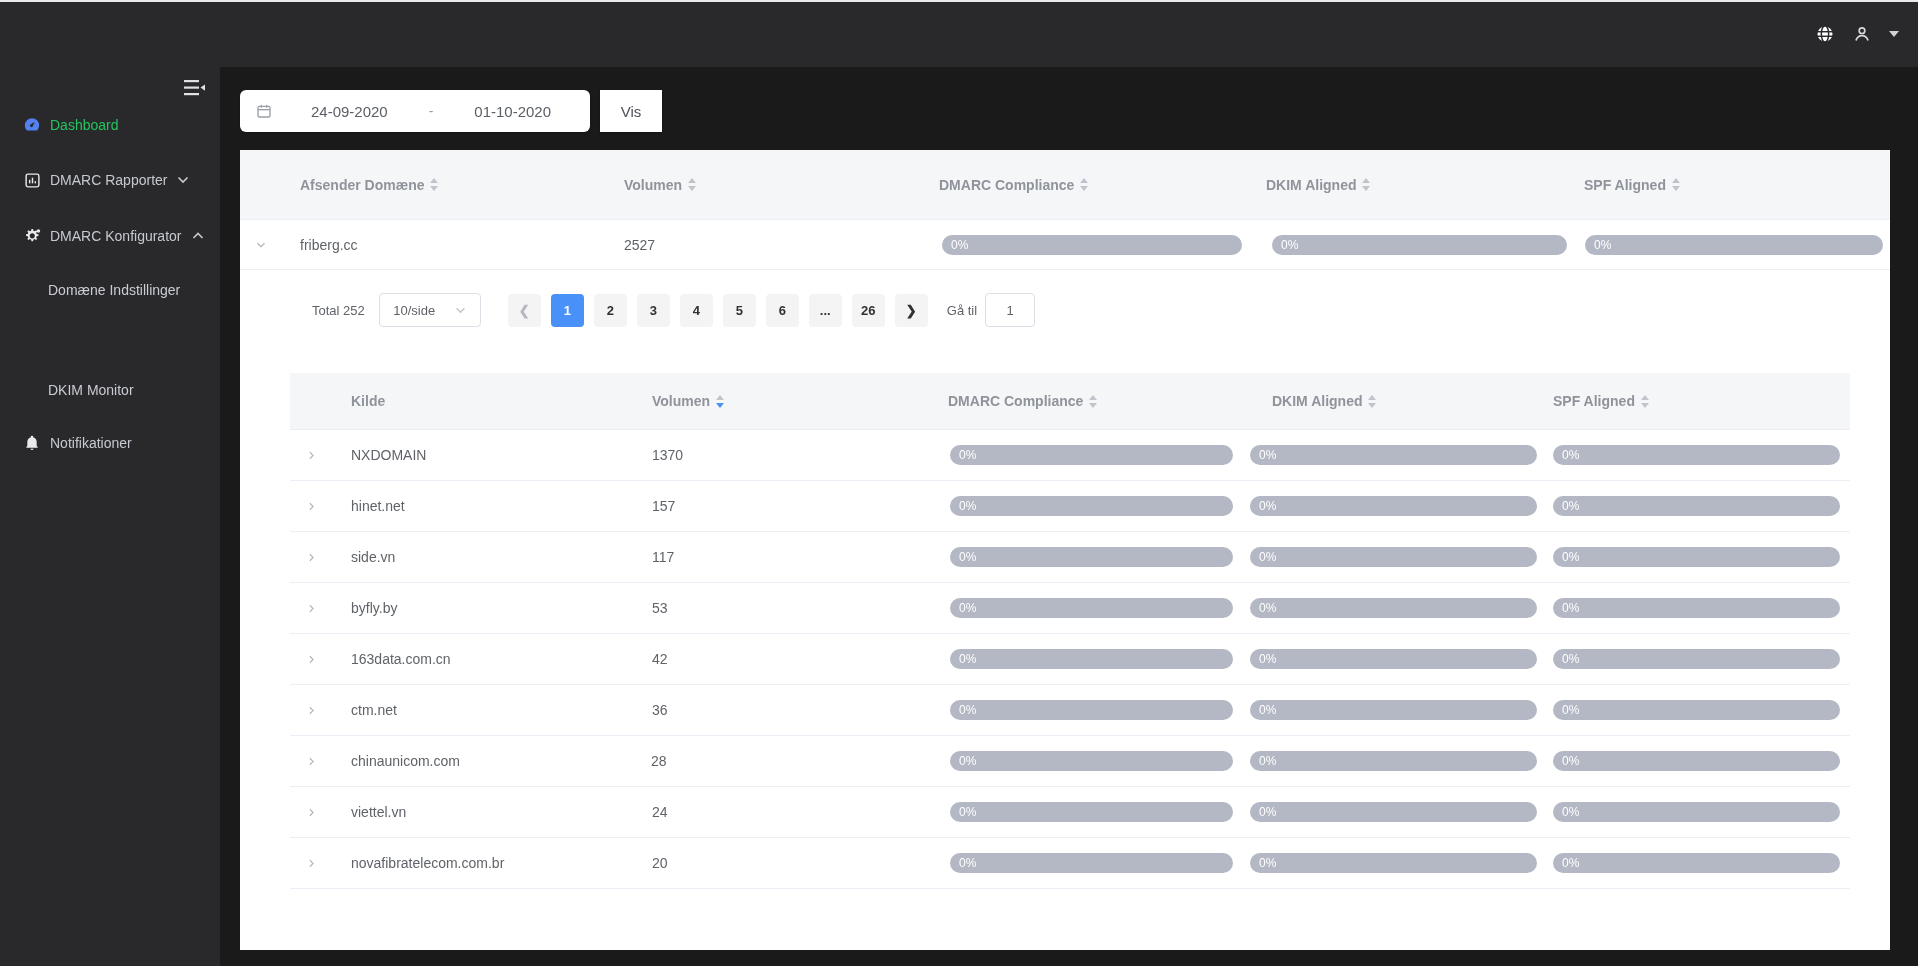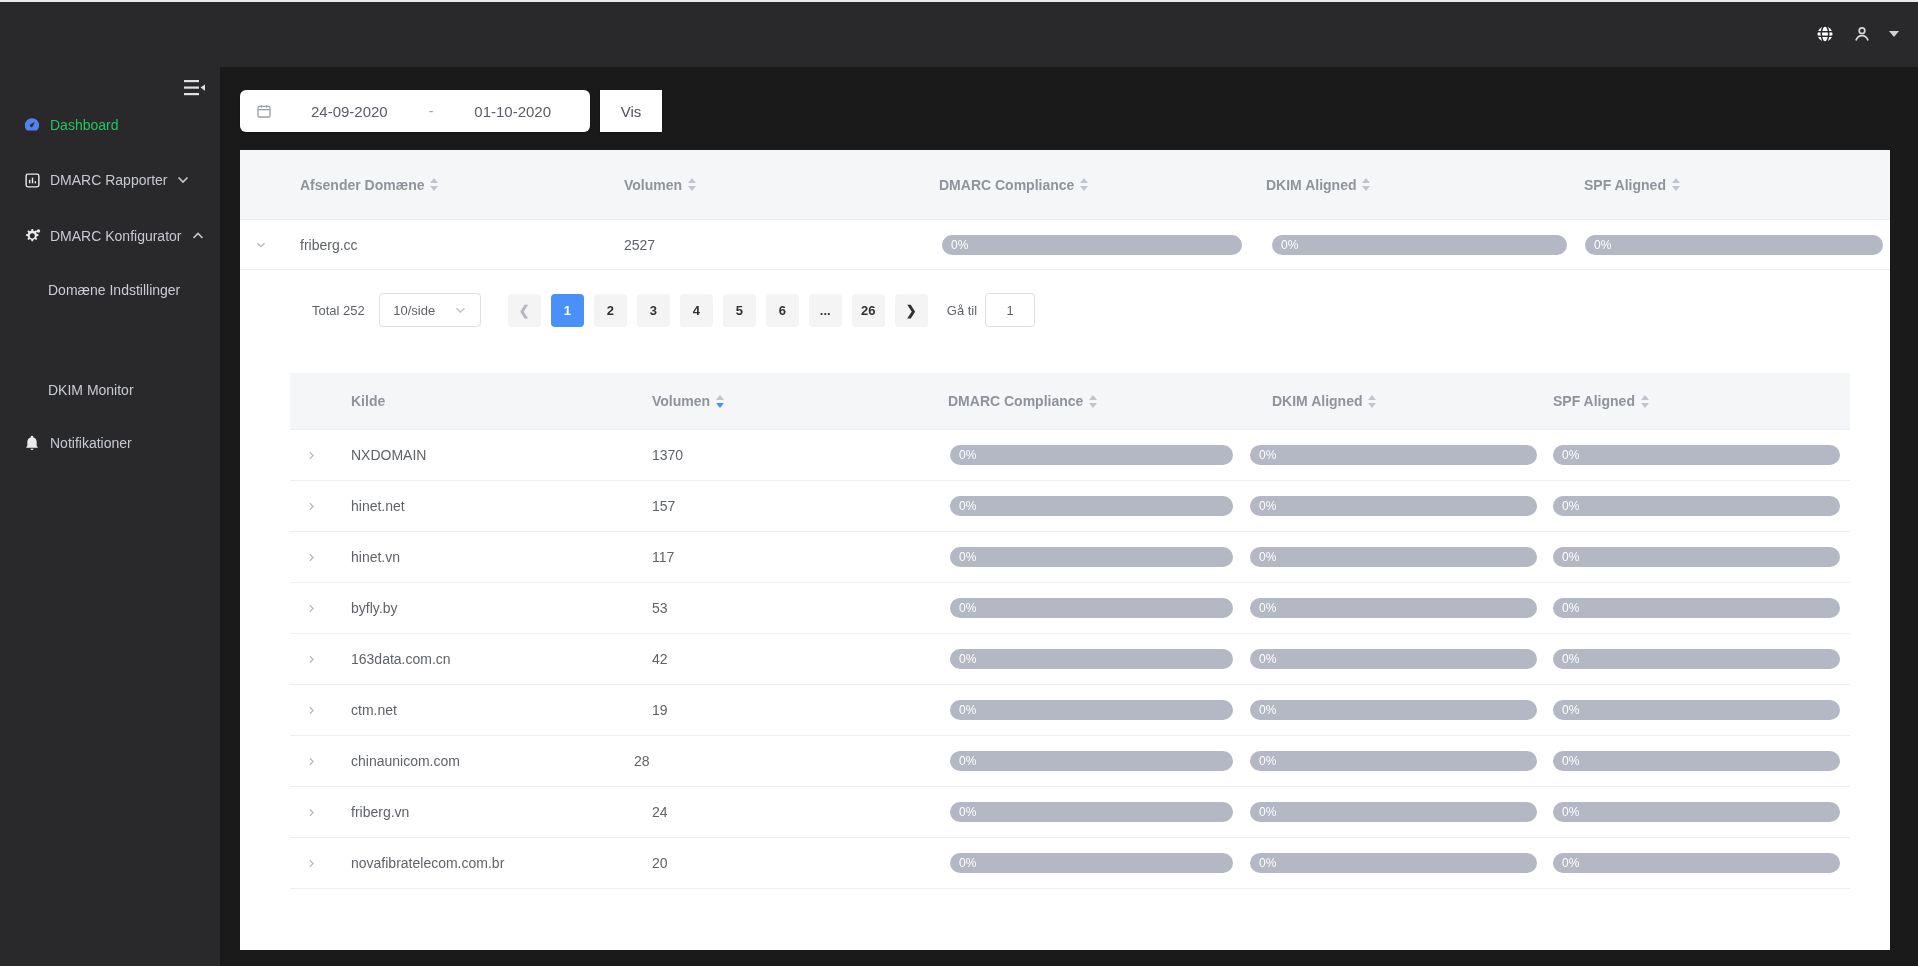--- a/index.html
+++ b/index.html
@@ -343,21 +343,21 @@
             <div class="bar" style="left:1263px;width:287px">
               <span>0%</span>
             </div>
           </div>
           <div class="t2row">
             <span class="expand" style="left:15px">
               <svg width="13" height="13" viewBox="0 0 24 24" fill="none" stroke="#b1b3b9" stroke-width="2">
                 <polyline points="9,6 15,12 9,18"></polyline>
               </svg>
             </span>
-            <span class="cell" style="left:61px">hinet.vn</span>
+            <span class="cell" style="left:61px">side.vn</span>
             <span class="cell" style="left:362px">117</span>
             <div class="bar" style="left:660px;width:283px">
               <span>0%</span>
             </div>
             <div class="bar" style="left:960px;width:287px">
               <span>0%</span>
             </div>
             <div class="bar" style="left:1263px;width:287px">
               <span>0%</span>
             </div>
@@ -398,56 +398,56 @@
               <span>0%</span>
             </div>
           </div>
           <div class="t2row">
             <span class="expand" style="left:15px">
               <svg width="13" height="13" viewBox="0 0 24 24" fill="none" stroke="#b1b3b9" stroke-width="2">
                 <polyline points="9,6 15,12 9,18"></polyline>
               </svg>
             </span>
             <span class="cell" style="left:61px">ctm.net</span>
-            <span class="cell" style="left:362px">19</span>
+            <span class="cell" style="left:362px">36</span>
             <div class="bar" style="left:660px;width:283px">
               <span>0%</span>
             </div>
             <div class="bar" style="left:960px;width:287px">
               <span>0%</span>
             </div>
             <div class="bar" style="left:1263px;width:287px">
               <span>0%</span>
             </div>
           </div>
           <div class="t2row">
             <span class="expand" style="left:15px">
               <svg width="13" height="13" viewBox="0 0 24 24" fill="none" stroke="#b1b3b9" stroke-width="2">
                 <polyline points="9,6 15,12 9,18"></polyline>
               </svg>
             </span>
             <span class="cell" style="left:61px">chinaunicom.com</span>
-            <span class="cell" style="left:344px">28</span>
-            <div class="bar" style="left:660px;width:283px">
-              <span>0%</span>
-            </div>
-            <div class="bar" style="left:960px;width:287px">
-              <span>0%</span>
-            </div>
-            <div class="bar" style="left:1263px;width:287px">
-              <span>0%</span>
-            </div>
-          </div>
-          <div class="t2row">
-            <span class="expand" style="left:15px">
-              <svg width="13" height="13" viewBox="0 0 24 24" fill="none" stroke="#b1b3b9" stroke-width="2">
-                <polyline points="9,6 15,12 9,18"></polyline>
-              </svg>
-            </span>
-            <span class="cell" style="left:61px">friberg.vn</span>
+            <span class="cell" style="left:361px">28</span>
+            <div class="bar" style="left:660px;width:283px">
+              <span>0%</span>
+            </div>
+            <div class="bar" style="left:960px;width:287px">
+              <span>0%</span>
+            </div>
+            <div class="bar" style="left:1263px;width:287px">
+              <span>0%</span>
+            </div>
+          </div>
+          <div class="t2row">
+            <span class="expand" style="left:15px">
+              <svg width="13" height="13" viewBox="0 0 24 24" fill="none" stroke="#b1b3b9" stroke-width="2">
+                <polyline points="9,6 15,12 9,18"></polyline>
+              </svg>
+            </span>
+            <span class="cell" style="left:61px">viettel.vn</span>
             <span class="cell" style="left:362px">24</span>
             <div class="bar" style="left:660px;width:283px">
               <span>0%</span>
             </div>
             <div class="bar" style="left:960px;width:287px">
               <span>0%</span>
             </div>
             <div class="bar" style="left:1263px;width:287px">
               <span>0%</span>
             </div>

